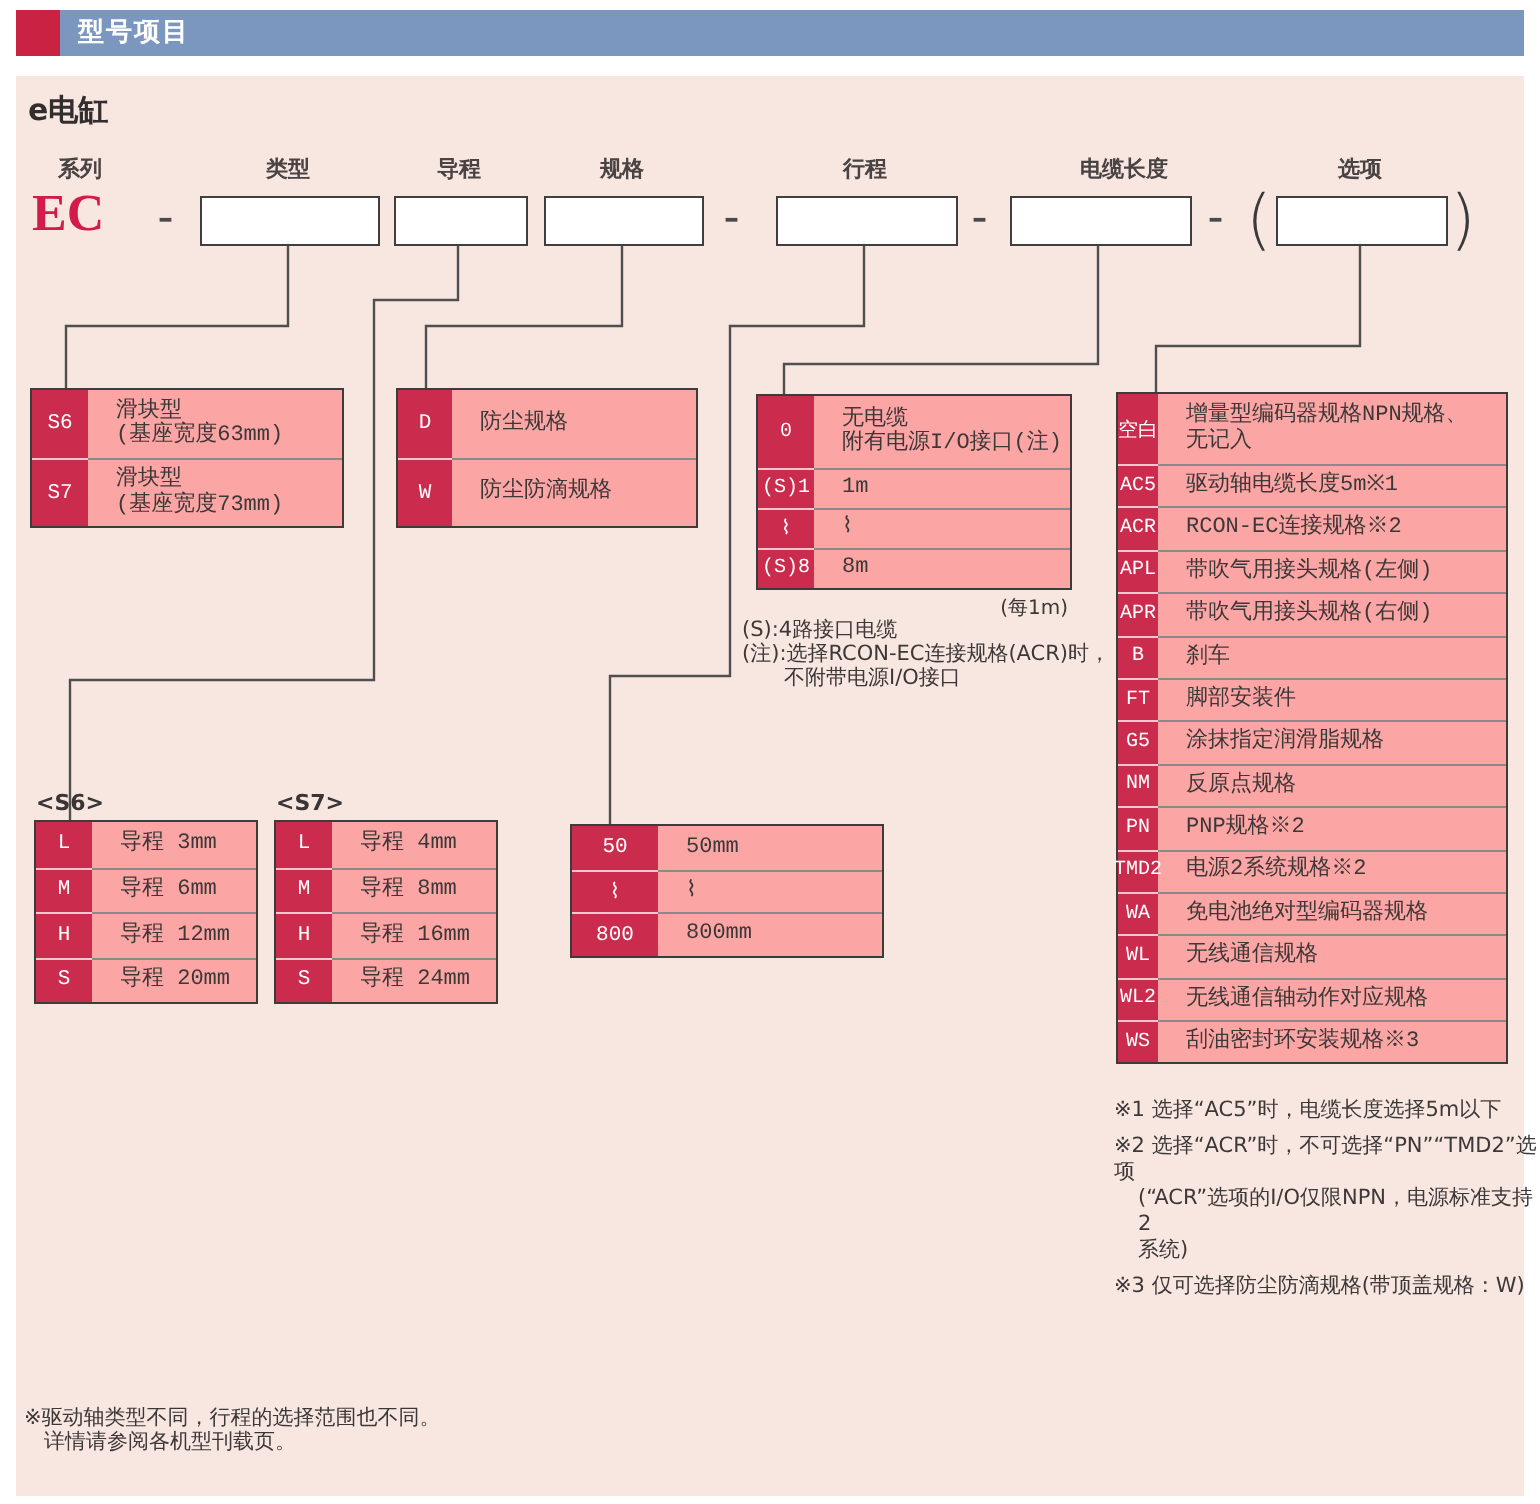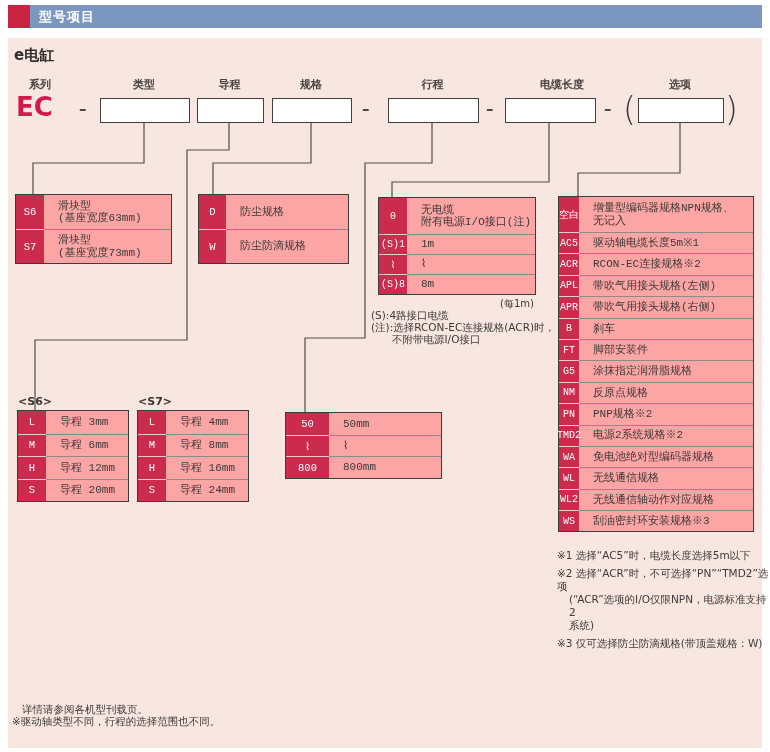--- a/index.html
+++ b/index.html
@@ -10,21 +10,21 @@
   .hdr-accent{position:absolute;left:0;top:0;width:22px;height:23px;background:#c92243;}
   .hdr-title{position:absolute;left:31px;top:0;line-height:23px;color:#ffffff;
              font-size:13px;font-weight:bold;letter-spacing:1px;}
   
   .panel{position:absolute;left:8px;top:38px;width:754px;height:710px;background:#f8e7e1;}
   .connectors{position:absolute;left:0;top:0;width:770px;height:752px;pointer-events:none;}
   .sec-title{position:absolute;left:14px;top:46px;font-size:15px;font-weight:bold;color:#332e2e;}
   
   .flabel{position:absolute;top:77px;font-size:11px;font-weight:bold;color:#4a4343;text-align:center;}
   .fbox{position:absolute;top:98px;height:23px;background:#ffffff;border:1px solid #3f3f3f;}
-  .series{position:absolute;left:16px;top:92px;font-size:26px;font-weight:bold;color:#d41a4b;}
+  .series{position:absolute;left:16px;top:92px;font-size:26px;font-weight:bold;color:#d41a4b;font-family:Liberation Serif, serif;}
   .dash{position:absolute;top:100px;font-size:15px;color:#4a4a4a;font-weight:bold;}
   .paren{position:absolute;top:90px;font-size:33px;color:#3a3a3a;font-weight:300;}
   
   .tbl{position:absolute;background:#fca5a5;border:1px solid #3c3c3c;font-family:Liberation Mono, monospace;}
   .tbl .row{display:flex;}
   .tbl .code{background:#cb2b4c;color:#ffffff;display:flex;align-items:center;justify-content:center;
              font-size:10.5px;flex:0 0 auto;}
   .tbl .desc{flex:1;display:flex;align-items:center;padding-left:14px;font-size:11px;
              color:#3d3838;line-height:12.5px;white-space:pre-line;}
   .tbl .row + .row .code{border-top:1px solid #efc9cd;}
@@ -267,17 +267,17 @@
       <div class="ln ind">不附带电源I/O接口</div>
     </div>
   <div class="note fnotes" style="left:557px;top:549px;">
       <div class="ln">※1 选择“AC5”时，电缆长度选择5m以下</div>
       <div class="ln">※2 选择“ACR”时，不可选择“PN”“TMD2”选项</div>
       <div class="ln ind">(“ACR”选项的I/O仅限NPN，电源标准支持2</div>
       <div class="ln ind">系统)</div>
       <div class="ln">※3 仅可选择防尘防滴规格(带顶盖规格：W)</div>
     </div>
   <div class="note bnote" style="left:12px;top:703px;">
+      <div class="ln">※驱动轴类型不同，行程的选择范围也不同。</div>
       <div class="ln ind">详情请参阅各机型刊载页。</div>
-      <div class="ln">※驱动轴类型不同，行程的选择范围也不同。</div>
     </div>
 
 </div>
 
 </body></html>

